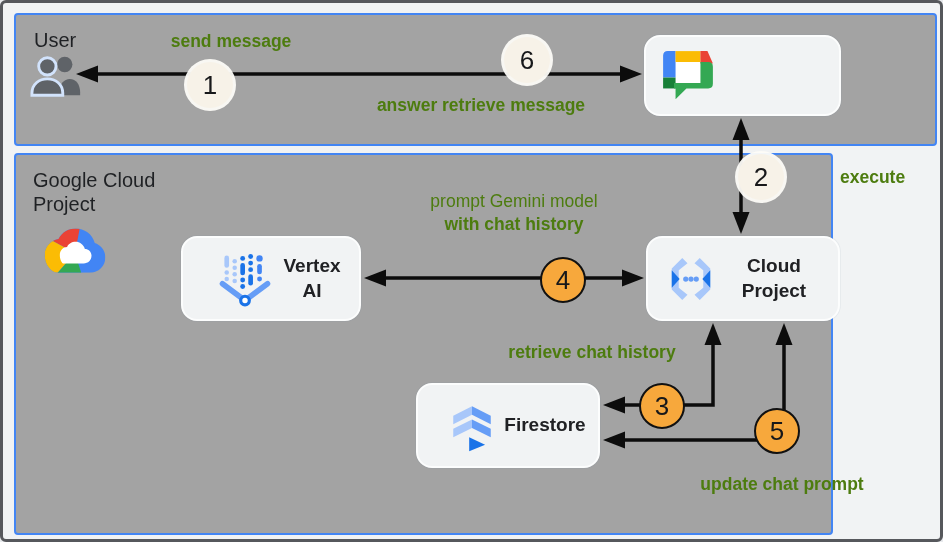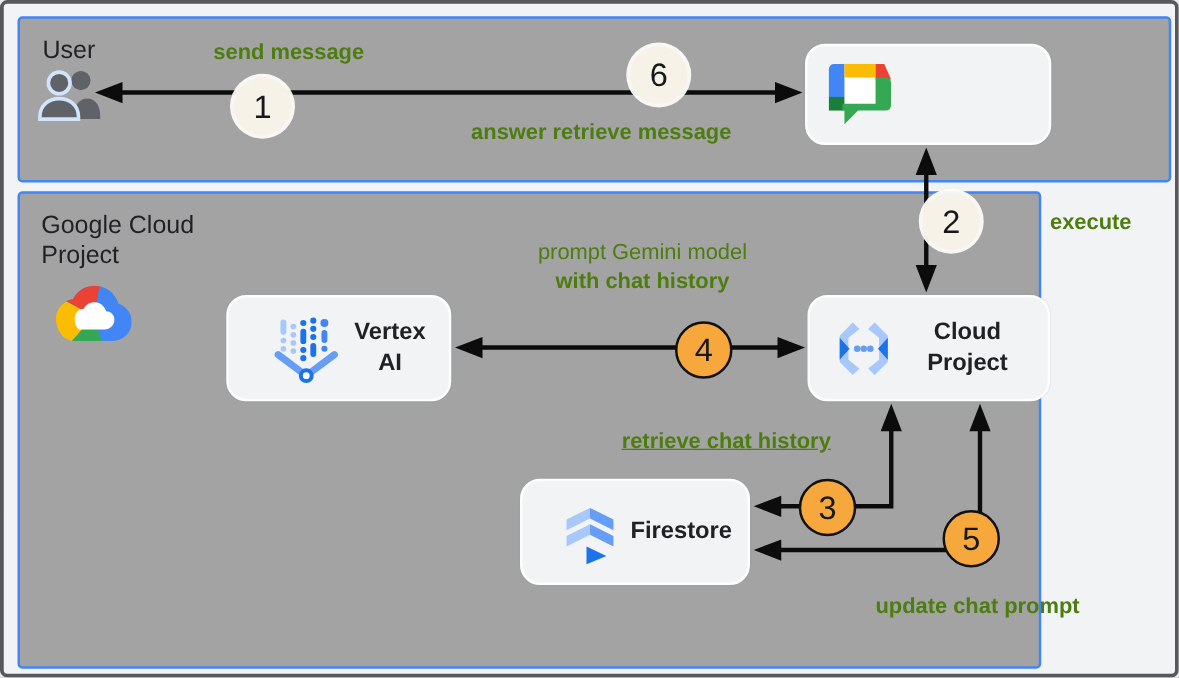--- a/index.html
+++ b/index.html
@@ -169,16 +169,16 @@
   <div class="step step-orange" style="left:636px;top:380px;">3</div>
   <div class="step step-orange" style="left:751px;top:405px;">5</div>
 
   <div class="edge-label" style="left:148px;top:27px;width:160px;">send message</div>
   <div class="edge-label" style="left:347px;top:91px;width:262px;">answer retrieve message</div>
   <div class="edge-label" style="left:797px;top:163px;width:100px;text-align:left;margin-left:40px;">execute</div>
   <div class="edge-label" style="left:400px;top:187px;width:222px;">
     <span class="thin">prompt Gemini model</span>
     <span>with chat history</span>
   </div>
-  <div class="edge-label" style="left:468px;top:338px;width:220px;text-decoration:underline;">retrieve chat history</div>
+  <div class="edge-label" style="left:479px;top:338px;width:220px;">retrieve chat history</div>
   <div class="edge-label" style="left:668px;top:470px;width:222px;">update chat prompt</div>
 
 </div>
 
 </body></html>

